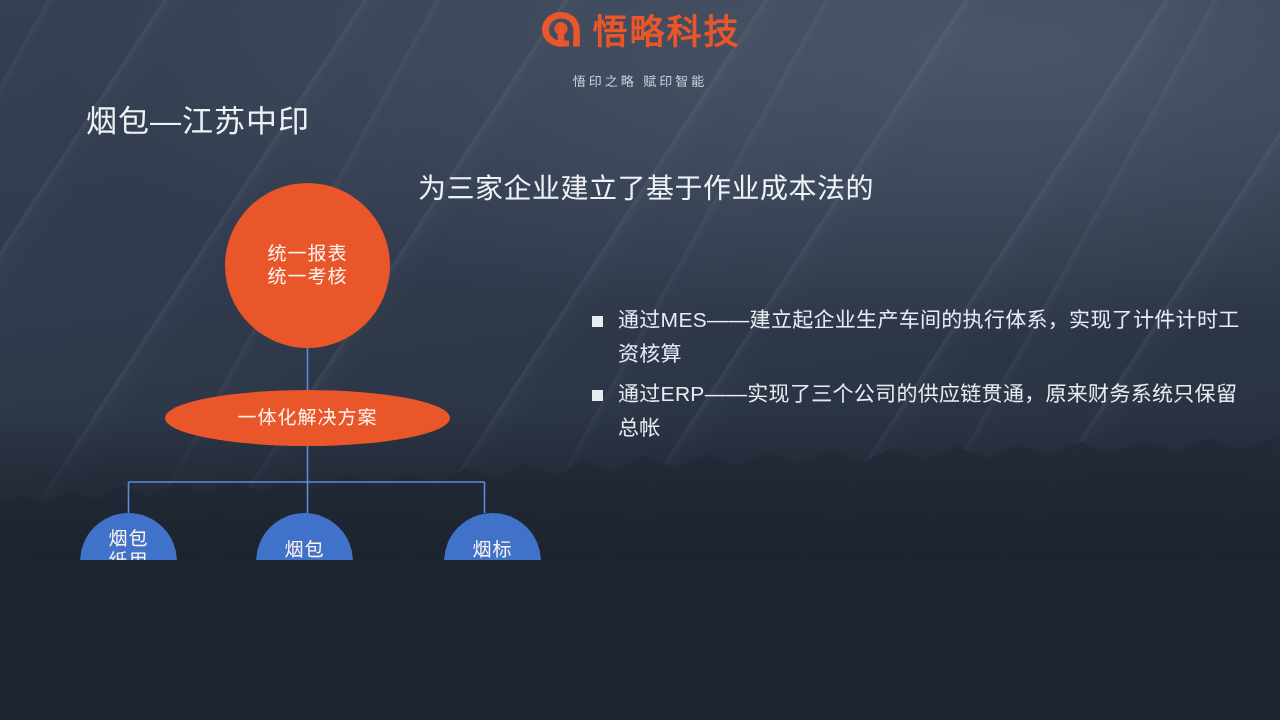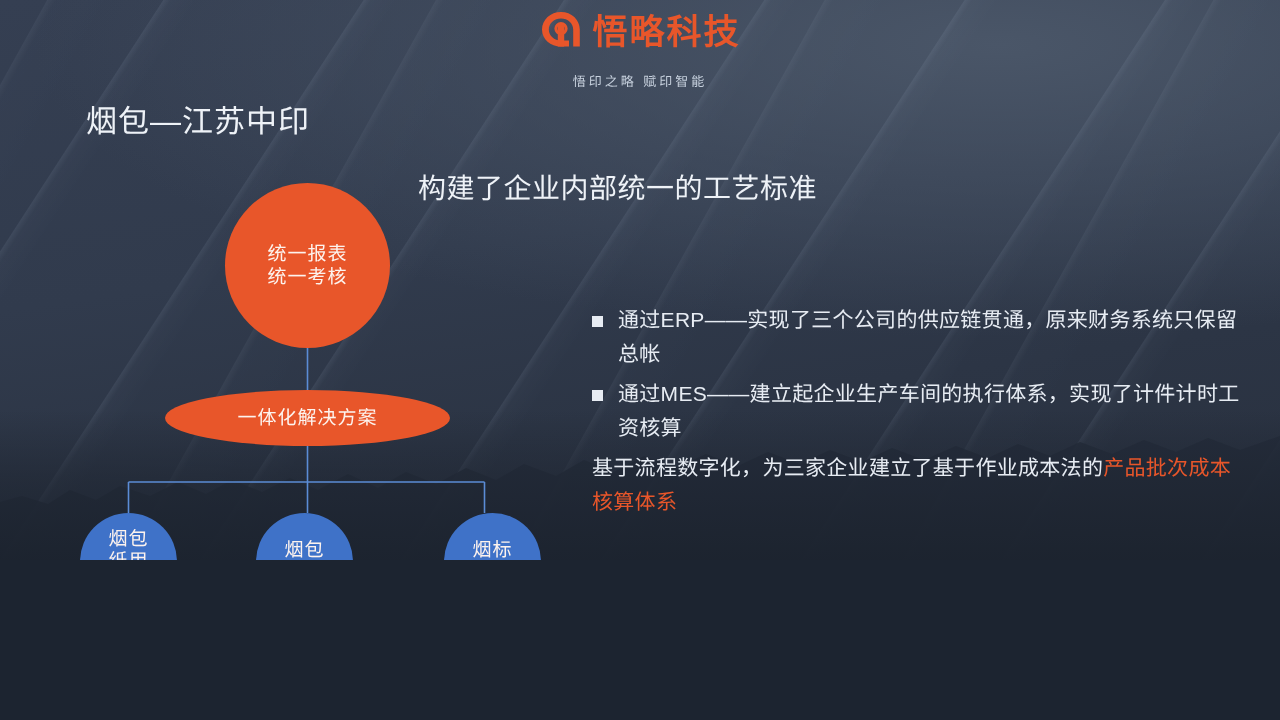--- a/index.html
+++ b/index.html
@@ -241,21 +241,21 @@
           <rect x="18.8" y="14.6" width="6.4" height="22" fill="#E8562A"></rect>
           <circle cx="22" cy="18.6" r="5.1" fill="none" stroke="#E8562A" stroke-width="3.1"></circle>
         </svg>
       </span>
       <span class="logo-word">悟略科技</span>
     </div>
     <div class="logo-tagline">悟印之略  赋印智能</div>
   </div>
 
   <div class="page-title">烟包—江苏中印</div>
-  <div class="section-subtitle">构建了企业内部统一的工艺标准</div>
+  <div class="section-subtitle">为三家企业建立了基于作业成本法的</div>
 
   <div class="diagram">
 
     <svg class="connectors" viewBox="0 0 520 460">
       <g stroke="#5B8CD6" stroke-width="1.6" fill="none">
         <line x1="247.5" y1="168" x2="247.5" y2="210"></line>
         <line x1="247.5" y1="266" x2="247.5" y2="302"></line>
         <line x1="68.5" y1="302" x2="424.5" y2="302"></line>
         <line x1="68.5" y1="302" x2="68.5" y2="333"></line>
         <line x1="247.5" y1="302" x2="247.5" y2="333"></line>
@@ -295,26 +295,23 @@
         <span class="node-label">印刷</span>
       </div>
     </div>
   </div>
 
   <div class="content">
 
 
     <div class="bullet">
       <span class="bullet-marker"></span>
-      <span class="bullet-text">通过ERP——实现了三个公司的供应链贯通，原来财务系统只保留总帐</span>
+      <span class="bullet-text">通过MES——建立起企业生产车间的执行体系，实现了计件计时工资核算</span>
     </div>
 
     <div class="bullet">
       <span class="bullet-marker"></span>
-      <span class="bullet-text">通过MES——建立起企业生产车间的执行体系，实现了计件计时工资核算</span>
-    </div>
-
-    <div class="closing">
-      <span>基于流程数字化，为三家企业建立了基于作业成本法的</span><span class="accent">产品批次成本核算体系</span>
-    </div>
+      <span class="bullet-text">通过ERP——实现了三个公司的供应链贯通，原来财务系统只保留总帐</span>
+    </div>
+
   </div>
 
 </div>
 
 </body></html>

